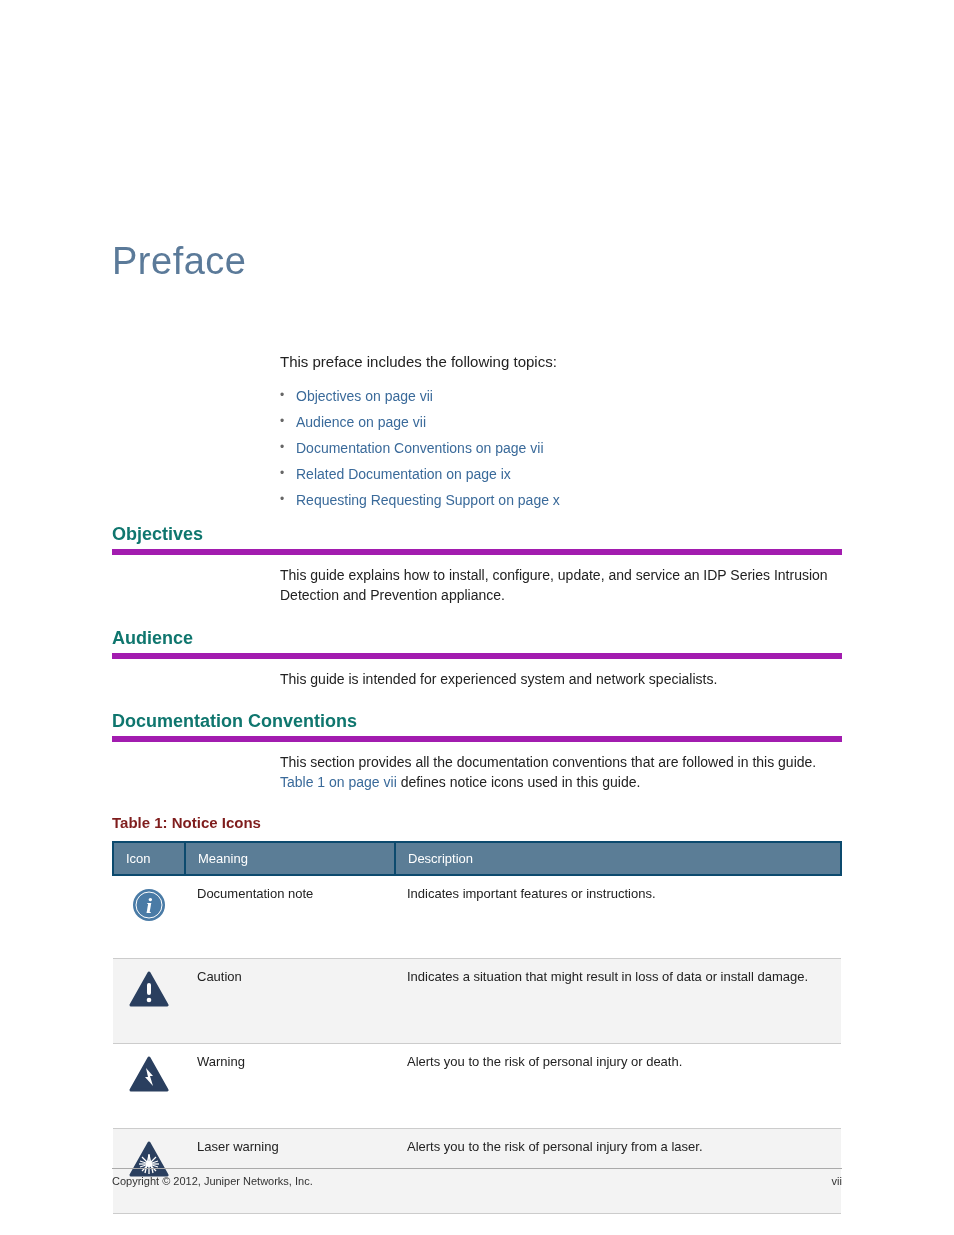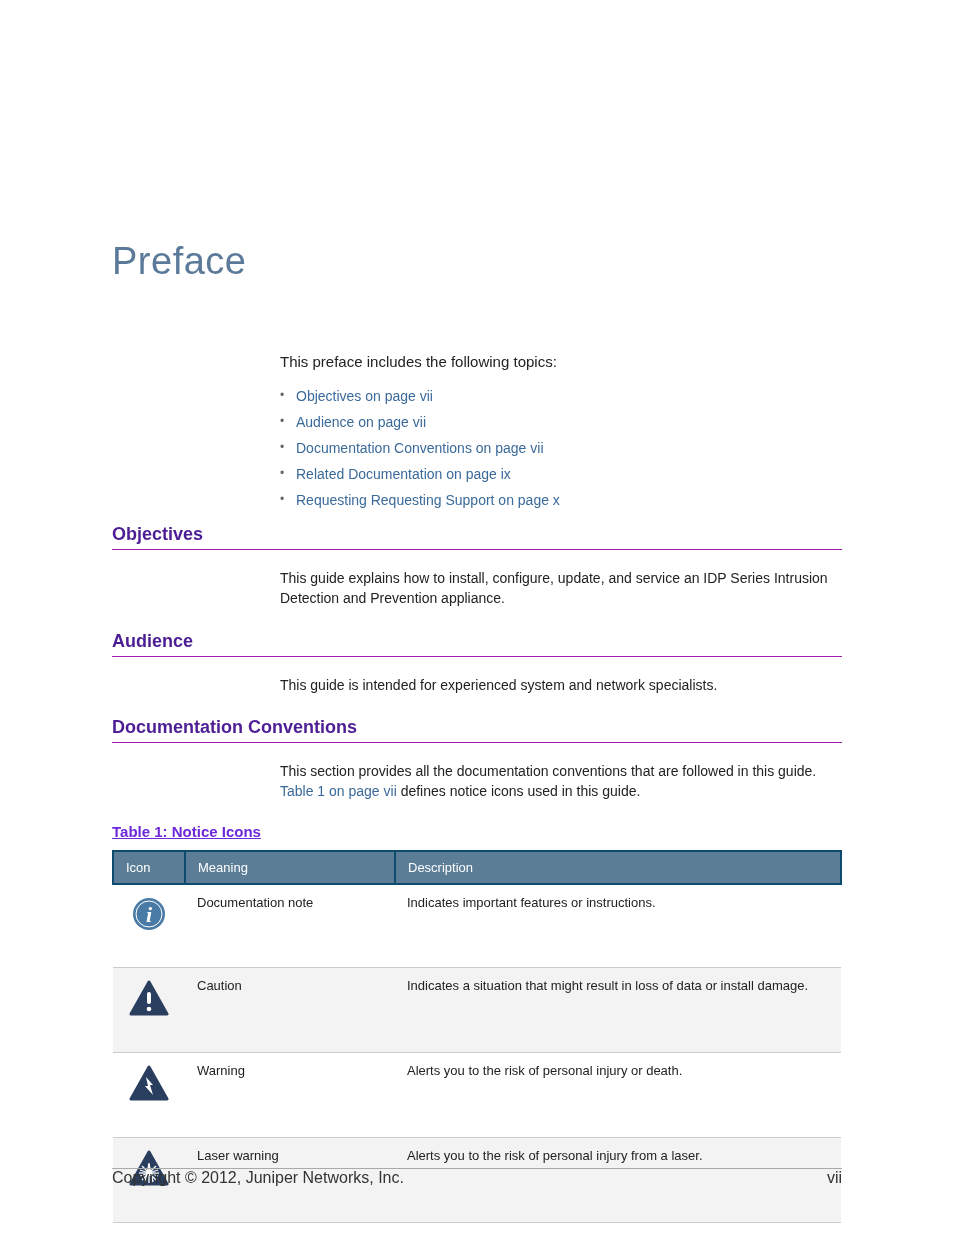--- a/index.html
+++ b/index.html
@@ -44,39 +44,38 @@
   .topic-list li:before {
     content: "•";
     position: absolute;
     left: 0;
     color: #666;
     font-size: 12px;
   }
   .section-heading {
     font-size: 18px;
     font-weight: 600;
-    color: #4c1d95;
-    border-bottom: 1px solid #a21caf;
+    color: #0f766e;
+    border-bottom: 6px solid #a21caf;
     padding-bottom: 4px;
-    margin-bottom: 18px;
+    margin-bottom: 10px;
     margin-top: 8px;
   }
   .body-text {
     font-size: 14px;
     color: #222;
     line-height: 1.45;
     margin-bottom: 22px;
   }
   .body-text .link { color: #3a6a9a; }
   .table-caption {
     font-size: 15px;
     font-weight: 600;
-    color: #6d28d9;
+    color: #7f1d1d;
     margin-bottom: 10px;
-    text-decoration: underline;
   }
   .notice-table {
     width: 100%;
     border-collapse: collapse;
   }
   .notice-table th {
     background: #5b7d96;
     color: #fff;
     font-weight: 400;
     font-size: 13px;
@@ -94,22 +93,22 @@
   .notice-table tr:nth-child(even) td { background: #f3f3f3; }
   .col-icon { width: 72px; }
   .col-meaning { width: 210px; }
   .icon-wrap { display:flex; justify-content:center; padding-top:2px; }
   .footer {
     position: absolute;
     left: 112px;
     right: 112px;
     bottom: 48px;
     border-top: 1px solid #aaa;
-    padding-top: 0;
-    font-size: 16px;
+    padding-top: 6px;
+    font-size: 11px;
     color: #333;
     display: flex;
     justify-content: space-between;
   }
 </style>
 </head>
 <body>
 
 <div class="page">
 

